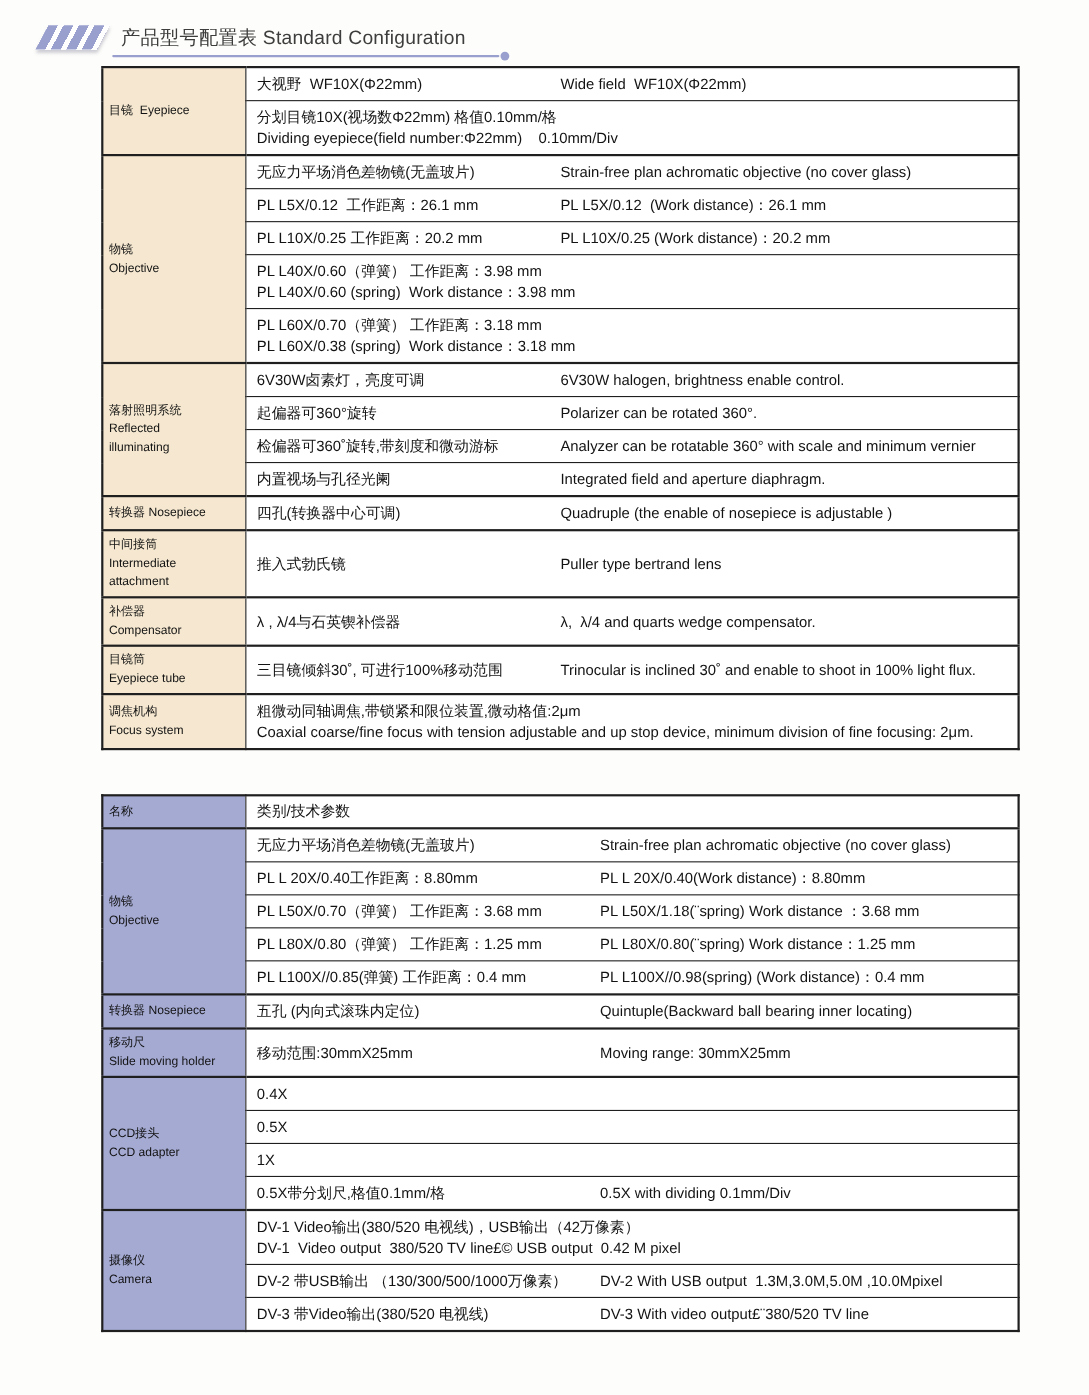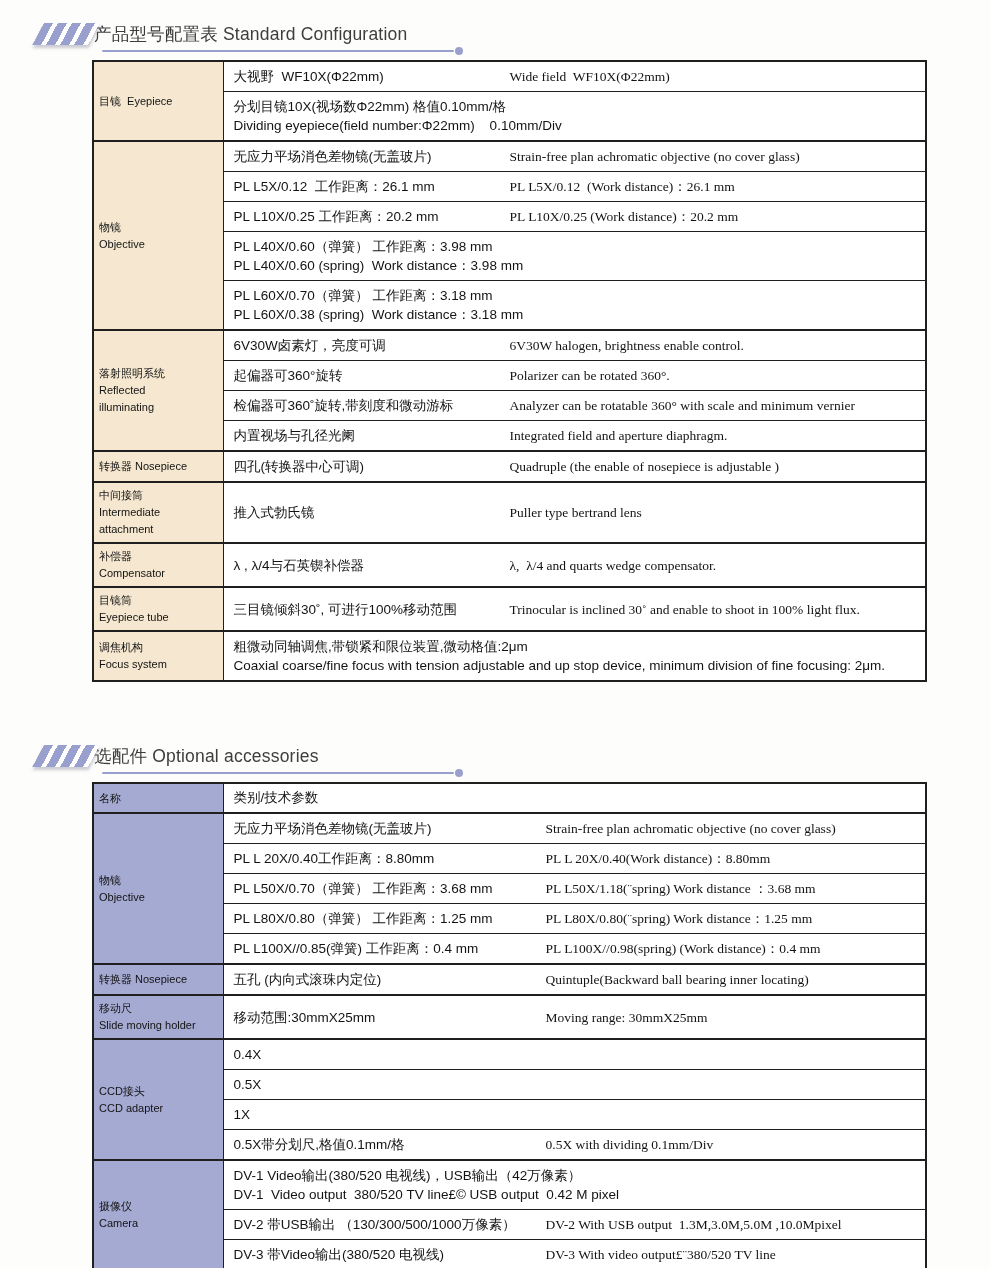--- a/index.html
+++ b/index.html
@@ -15,21 +15,21 @@
     width:990px;height:1268px;
     background:#fdfdfb;
     font-family:"Liberation Sans","DejaVu Sans",sans-serif;
     color:#131313;
     overflow:hidden;
   }
   .page{position:relative;width:990px;height:1268px;}
 
   .sec-header{
     position:relative;
-    display:flex;align-items:center;
+    display:flex;align-items:center;gap:16px;
     margin:18px 0 10px 38px;height:32px;
   }
   .stripes{
     width:56px;height:22px;flex:0 0 auto;
     background:repeating-linear-gradient(90deg,var(--accent) 0 9px,#ffffff 9px 14px);
     transform:skewX(-28deg);
     box-shadow:2px 3px 3px rgba(110,110,135,.35);
   }
   .sec-title{
     margin:0;font-size:17.5px;font-weight:500;color:var(--title);
@@ -64,21 +64,21 @@
   .t2 th.glabel{background:var(--t2-label-bg);}
 
   td.cell{
     padding:5px 10px;font-size:13.5px;vertical-align:middle;
     border:1px solid var(--border);background:#ffffff;margin-top:44px;
   }
   tr.gstart > th, tr.gstart > td{border-top:2px solid var(--border);}
 
   .line{display:flex;flex-wrap:wrap;align-items:baseline;line-height:19px;min-height:19px;}
   .seg{white-space:pre-wrap;}
-  .seg + .seg{margin-left:14px;font-family:Liberation Serif, serif;}
+  .seg + .seg{margin-left:14px;}
   .t1 .line .seg:first-child:not(:only-child){min-width:262px;}
   .t2 .line .seg:first-child:not(:only-child){min-width:298px;}
 
   .gap-between-sections{height:40px;}
 </style>
 </head>
 <body>
 
 <div class="page">
 
@@ -246,27 +246,20 @@
             <div class="line">
               <span class="seg">Coaxial coarse/fine focus with tension adjustable and up stop device, minimum division of fine focusing: 2μm.</span>
             </div>
           </td>
         </tr>
       </tbody>
   </table>
 
   <div class="gap-between-sections"></div>
 
-  <div class="sec-header">
-    <span class="stripes"></span>
-    <h2 class="sec-title">选配件 Optional accessories</h2>
-    <span class="rule">
-        <span class="dot"></span>
-      </span>
-  </div>
 
   <table class="spec t2">
     <colgroup>
         <col class="c-label">
         <col class="c-content">
       </colgroup>
     <tbody>
         <tr>
           <th class="glabel">名称</th>
           <td class="cell">类别/技术参数</td>

